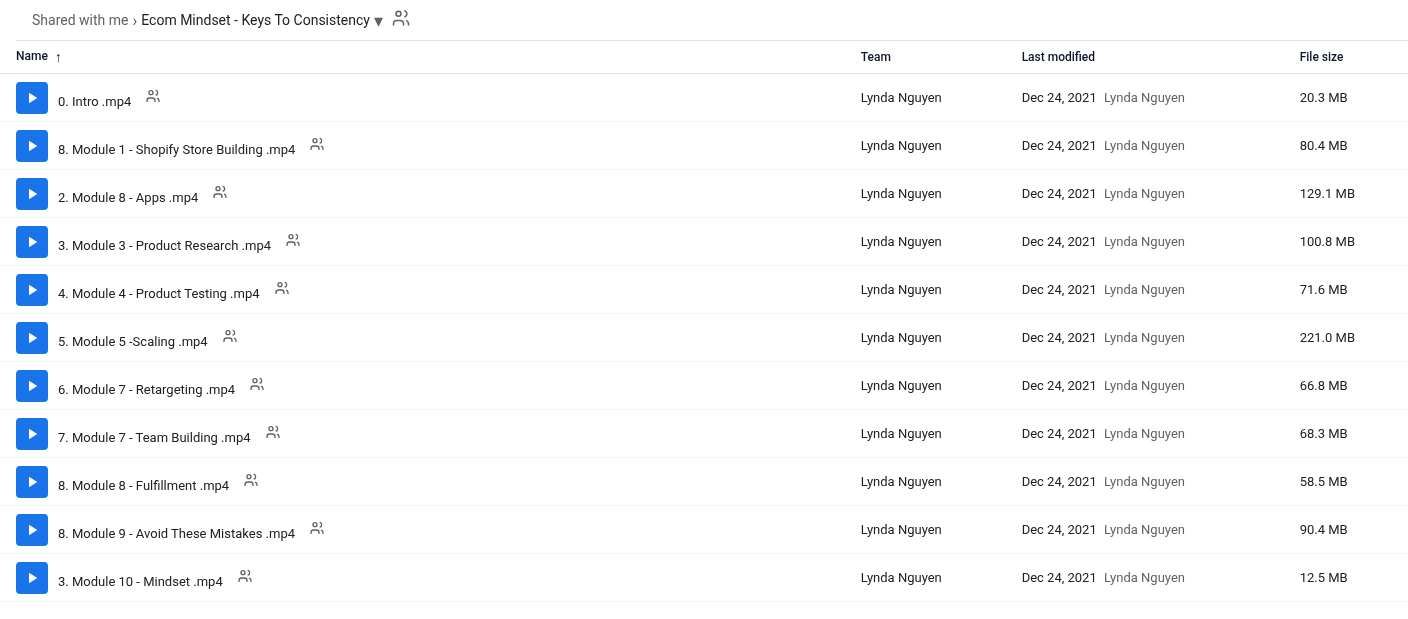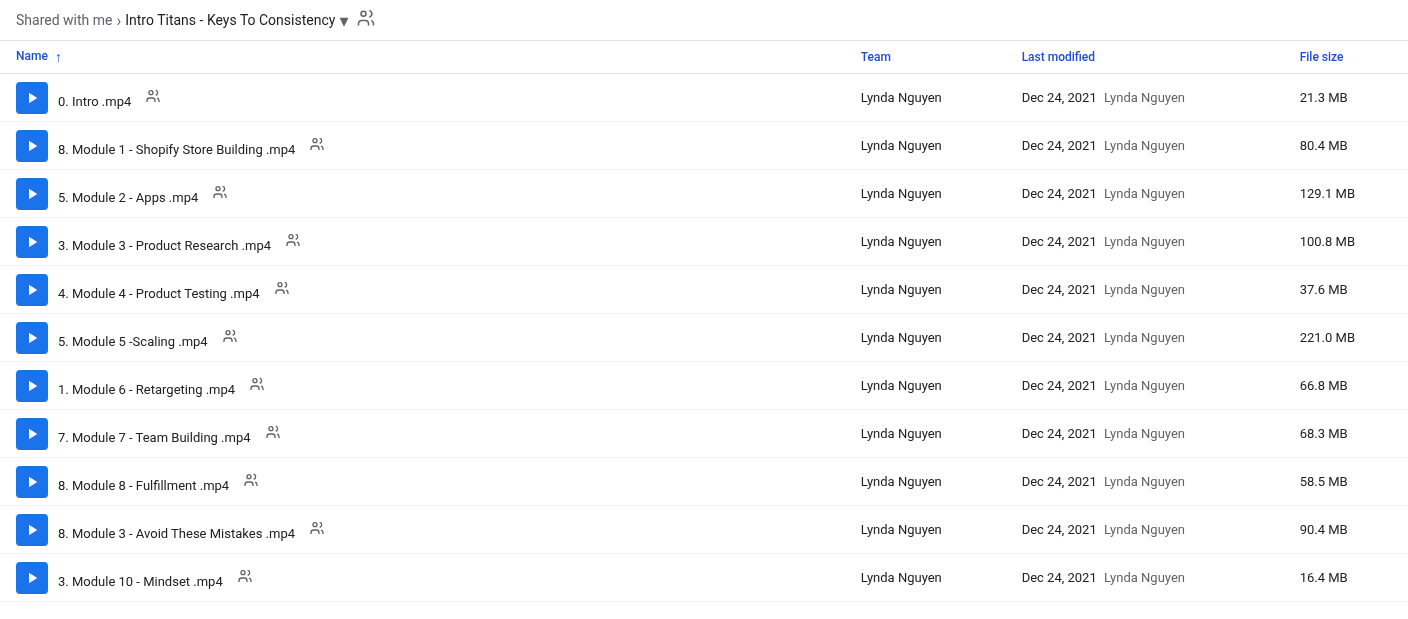--- a/index.html
+++ b/index.html
@@ -13,20 +13,21 @@
 
     
     .breadcrumb {
       display: flex;
       align-items: center;
       padding: 8px 16px;
       font-size: 14px;
       color: #5f6368;
       border-bottom: 1px solid #e0e0e0;
       min-height: 40px;
+      margin-left: 16px;
     }
     .breadcrumb-item {
       color: #5f6368;
       cursor: pointer;
     }
     .breadcrumb-sep {
       margin: 0 4px;
       color: #5f6368;
       font-size: 16px;
     }
@@ -54,21 +55,21 @@
       border-collapse: collapse;
     }
     .file-table thead tr {
       border-bottom: 1px solid #e0e0e0;
     }
     .file-table th {
       padding: 8px 16px;
       text-align: left;
       font-weight: 500;
       font-size: 12px;
-      color: #1d4ed8;
+      color: #0f172a;
       white-space: nowrap;
     }
     .file-table th.name-col {
       width: 60%;
     }
     .file-table th .sort-icon {
       display: inline-block;
       margin-left: 4px;
       font-size: 14px;
       vertical-align: middle;
@@ -126,21 +127,21 @@
       margin-left: 4px;
     }
   </style>
 </head>
 <body>
 
 <div class="breadcrumb">
   <span class="breadcrumb-item">Shared with me</span>
   <span class="breadcrumb-sep">›</span>
   <span class="breadcrumb-current">
-    <span>Intro Titans - Keys To Consistency</span>
+    <span>Ecom Mindset - Keys To Consistency</span>
     <span class="chevron-icon">▾</span>
   </span>
   <span class="breadcrumb-people-icon">
     
     <svg width="20" height="20" viewBox="0 0 24 24" fill="none" stroke="#5f6368" stroke-width="1.8">
       <circle cx="9" cy="7" r="3"></circle>
       <path d="M3 21v-2a4 4 0 0 1 4-4h4a4 4 0 0 1 4 4v2"></path>
       <path d="M16 3.13a4 4 0 0 1 0 7.75"></path>
       <path d="M21 21v-2a4 4 0 0 0-3-3.85"></path>
     </svg>
@@ -174,21 +175,21 @@
           <circle cx="9" cy="7" r="3"></circle>
           <path d="M3 21v-2a4 4 0 0 1 4-4h4a4 4 0 0 1 4 4v2"></path>
           <path d="M16 3.13a4 4 0 0 1 0 7.75"></path>
           <path d="M21 21v-2a4 4 0 0 0-3-3.85"></path>
         </svg>
       </span>
     </div>
   </td>
         <td class="owner-cell">Lynda Nguyen</td>
         <td class="modified-cell">Dec 24, 2021 <span class="modifier-name">Lynda Nguyen</span></td>
-        <td class="size-cell">21.3 MB</td>
+        <td class="size-cell">20.3 MB</td>
       </tr>
       <tr>
         <td>
     <div class="name-cell">
       <div class="file-icon">
         <svg viewBox="0 0 24 24" fill="white" width="16" height="16">
                 <polygon points="8,5 19,12 8,19"></polygon>
               </svg>
       </div>
       <span class="file-name-text">8. Module 1 - Shopify Store Building .mp4</span>
@@ -207,21 +208,21 @@
         <td class="size-cell">80.4 MB</td>
       </tr>
       <tr>
         <td>
     <div class="name-cell">
       <div class="file-icon">
         <svg viewBox="0 0 24 24" fill="white" width="16" height="16">
                 <polygon points="8,5 19,12 8,19"></polygon>
               </svg>
       </div>
-      <span class="file-name-text">5. Module 2 - Apps .mp4</span>
+      <span class="file-name-text">2. Module 8 - Apps .mp4</span>
       <span class="shared-icon">
         <svg width="16" height="16" viewBox="0 0 24 24" fill="none" stroke="#5f6368" stroke-width="2">
           <circle cx="9" cy="7" r="3"></circle>
           <path d="M3 21v-2a4 4 0 0 1 4-4h4a4 4 0 0 1 4 4v2"></path>
           <path d="M16 3.13a4 4 0 0 1 0 7.75"></path>
           <path d="M21 21v-2a4 4 0 0 0-3-3.85"></path>
         </svg>
       </span>
     </div>
   </td>
@@ -266,21 +267,21 @@
           <circle cx="9" cy="7" r="3"></circle>
           <path d="M3 21v-2a4 4 0 0 1 4-4h4a4 4 0 0 1 4 4v2"></path>
           <path d="M16 3.13a4 4 0 0 1 0 7.75"></path>
           <path d="M21 21v-2a4 4 0 0 0-3-3.85"></path>
         </svg>
       </span>
     </div>
   </td>
         <td class="owner-cell">Lynda Nguyen</td>
         <td class="modified-cell">Dec 24, 2021 <span class="modifier-name">Lynda Nguyen</span></td>
-        <td class="size-cell">37.6 MB</td>
+        <td class="size-cell">71.6 MB</td>
       </tr>
       <tr>
         <td>
     <div class="name-cell">
       <div class="file-icon">
         <svg viewBox="0 0 24 24" fill="white" width="16" height="16">
                 <polygon points="8,5 19,12 8,19"></polygon>
               </svg>
       </div>
       <span class="file-name-text">5. Module 5 -Scaling .mp4</span>
@@ -299,21 +300,21 @@
         <td class="size-cell">221.0 MB</td>
       </tr>
       <tr>
         <td>
     <div class="name-cell">
       <div class="file-icon">
         <svg viewBox="0 0 24 24" fill="white" width="16" height="16">
                 <polygon points="8,5 19,12 8,19"></polygon>
               </svg>
       </div>
-      <span class="file-name-text">1. Module 6 - Retargeting .mp4</span>
+      <span class="file-name-text">6. Module 7 - Retargeting .mp4</span>
       <span class="shared-icon">
         <svg width="16" height="16" viewBox="0 0 24 24" fill="none" stroke="#5f6368" stroke-width="2">
           <circle cx="9" cy="7" r="3"></circle>
           <path d="M3 21v-2a4 4 0 0 1 4-4h4a4 4 0 0 1 4 4v2"></path>
           <path d="M16 3.13a4 4 0 0 1 0 7.75"></path>
           <path d="M21 21v-2a4 4 0 0 0-3-3.85"></path>
         </svg>
       </span>
     </div>
   </td>
@@ -368,21 +369,21 @@
         <td class="size-cell">58.5 MB</td>
       </tr>
       <tr>
         <td>
     <div class="name-cell">
       <div class="file-icon">
         <svg viewBox="0 0 24 24" fill="white" width="16" height="16">
                 <polygon points="8,5 19,12 8,19"></polygon>
               </svg>
       </div>
-      <span class="file-name-text">8. Module 3 - Avoid These Mistakes .mp4</span>
+      <span class="file-name-text">8. Module 9 - Avoid These Mistakes .mp4</span>
       <span class="shared-icon">
         <svg width="16" height="16" viewBox="0 0 24 24" fill="none" stroke="#5f6368" stroke-width="2">
           <circle cx="9" cy="7" r="3"></circle>
           <path d="M3 21v-2a4 4 0 0 1 4-4h4a4 4 0 0 1 4 4v2"></path>
           <path d="M16 3.13a4 4 0 0 1 0 7.75"></path>
           <path d="M21 21v-2a4 4 0 0 0-3-3.85"></path>
         </svg>
       </span>
     </div>
   </td>
@@ -404,16 +405,16 @@
           <circle cx="9" cy="7" r="3"></circle>
           <path d="M3 21v-2a4 4 0 0 1 4-4h4a4 4 0 0 1 4 4v2"></path>
           <path d="M16 3.13a4 4 0 0 1 0 7.75"></path>
           <path d="M21 21v-2a4 4 0 0 0-3-3.85"></path>
         </svg>
       </span>
     </div>
   </td>
         <td class="owner-cell">Lynda Nguyen</td>
         <td class="modified-cell">Dec 24, 2021 <span class="modifier-name">Lynda Nguyen</span></td>
-        <td class="size-cell">16.4 MB</td>
+        <td class="size-cell">12.5 MB</td>
       </tr>
     </tbody>
 </table>
 
 </body></html>

